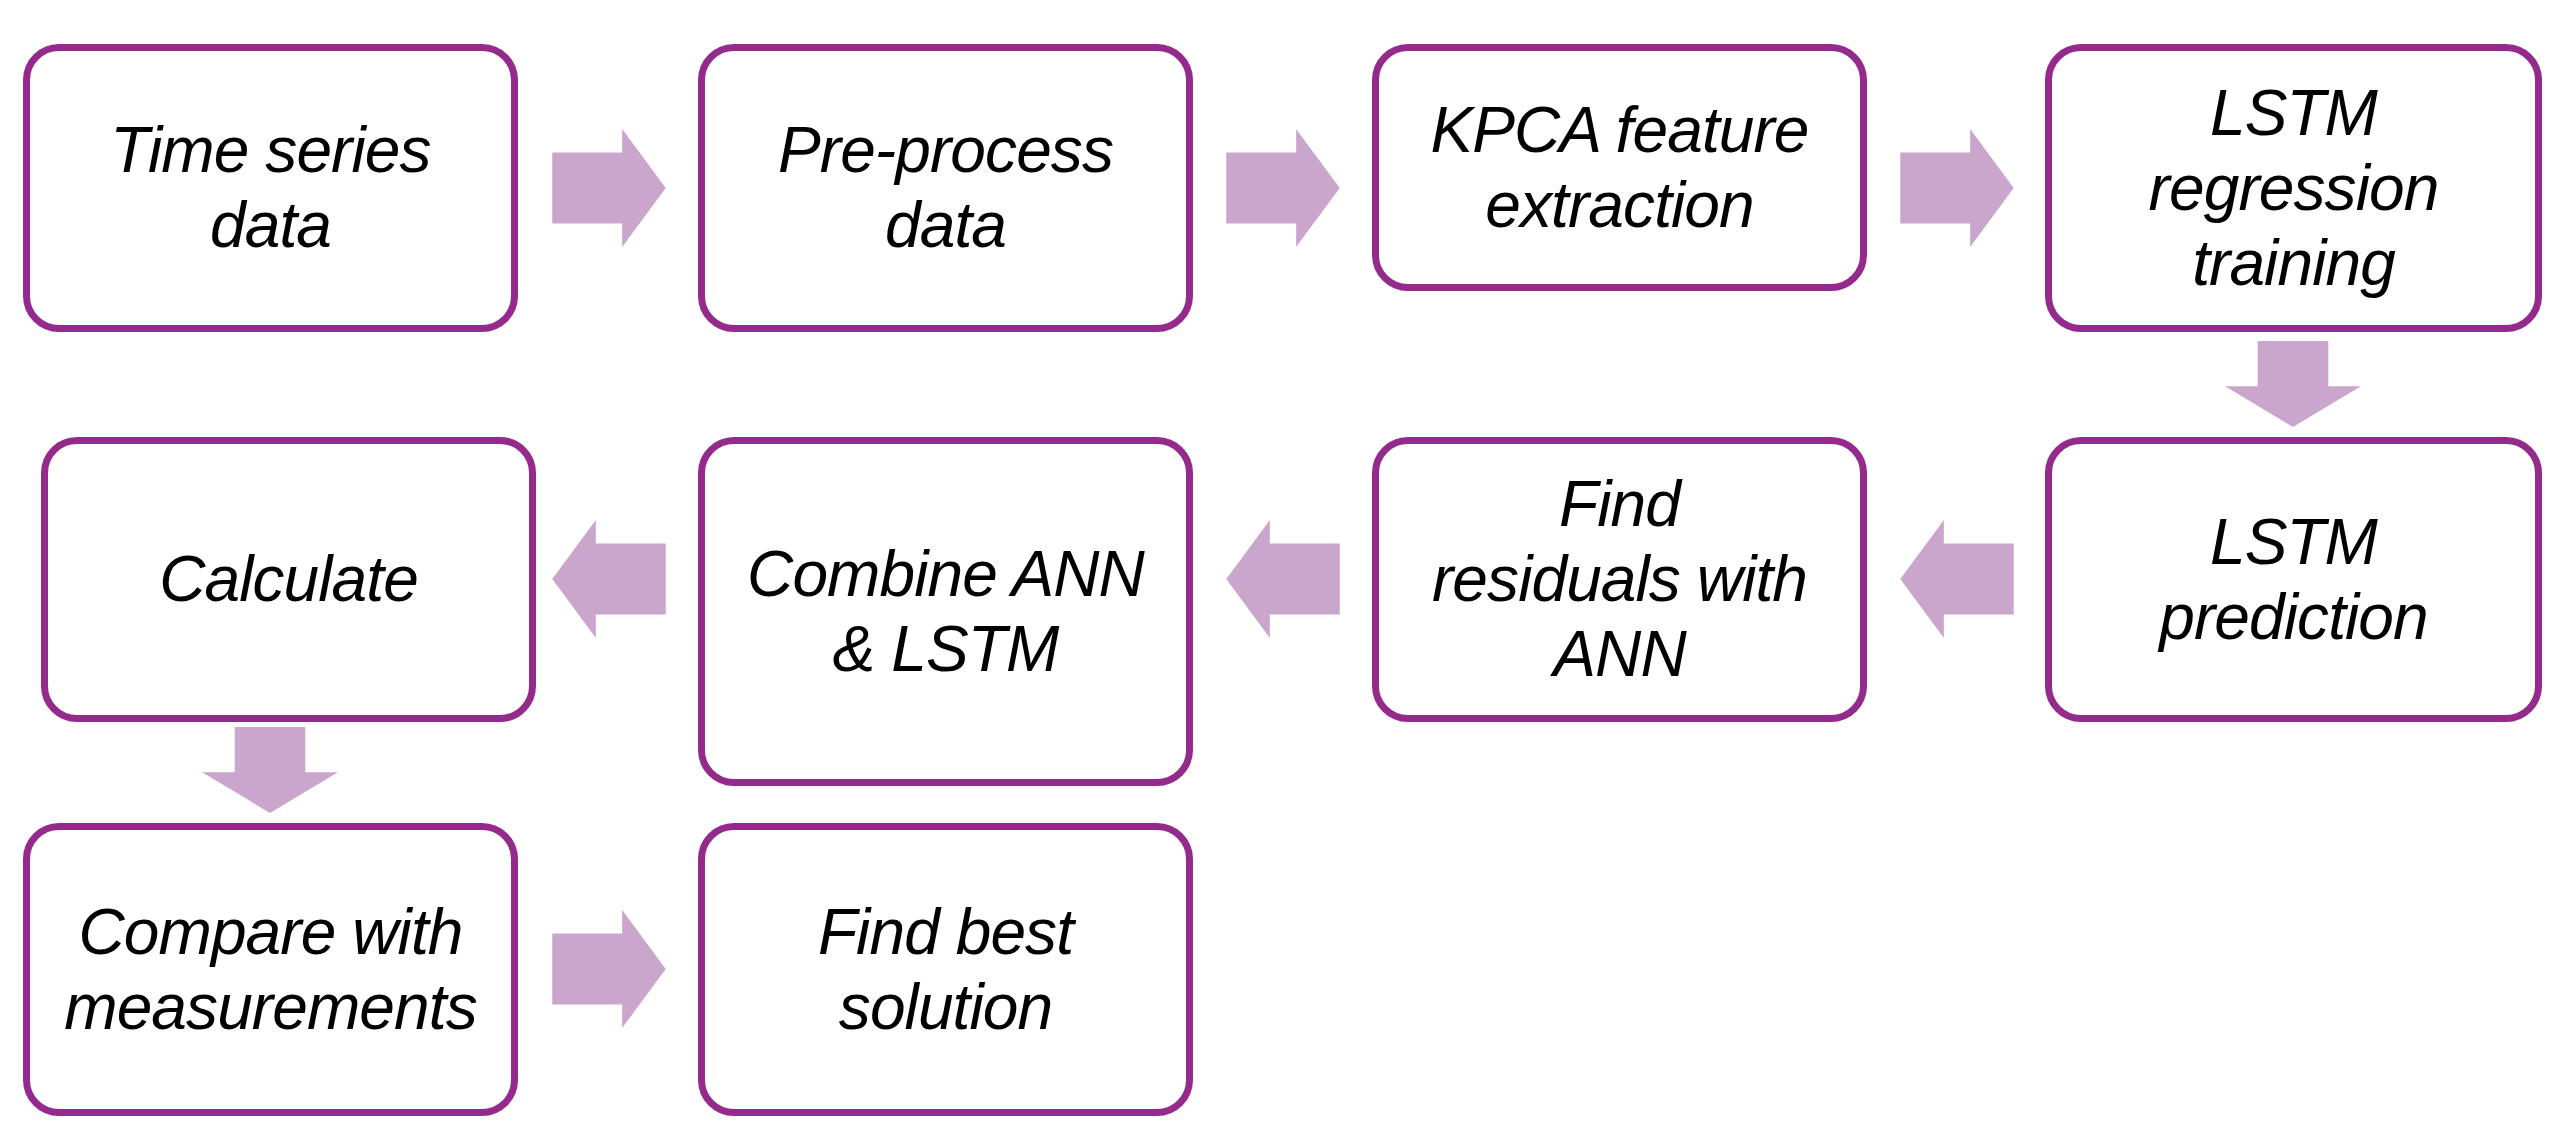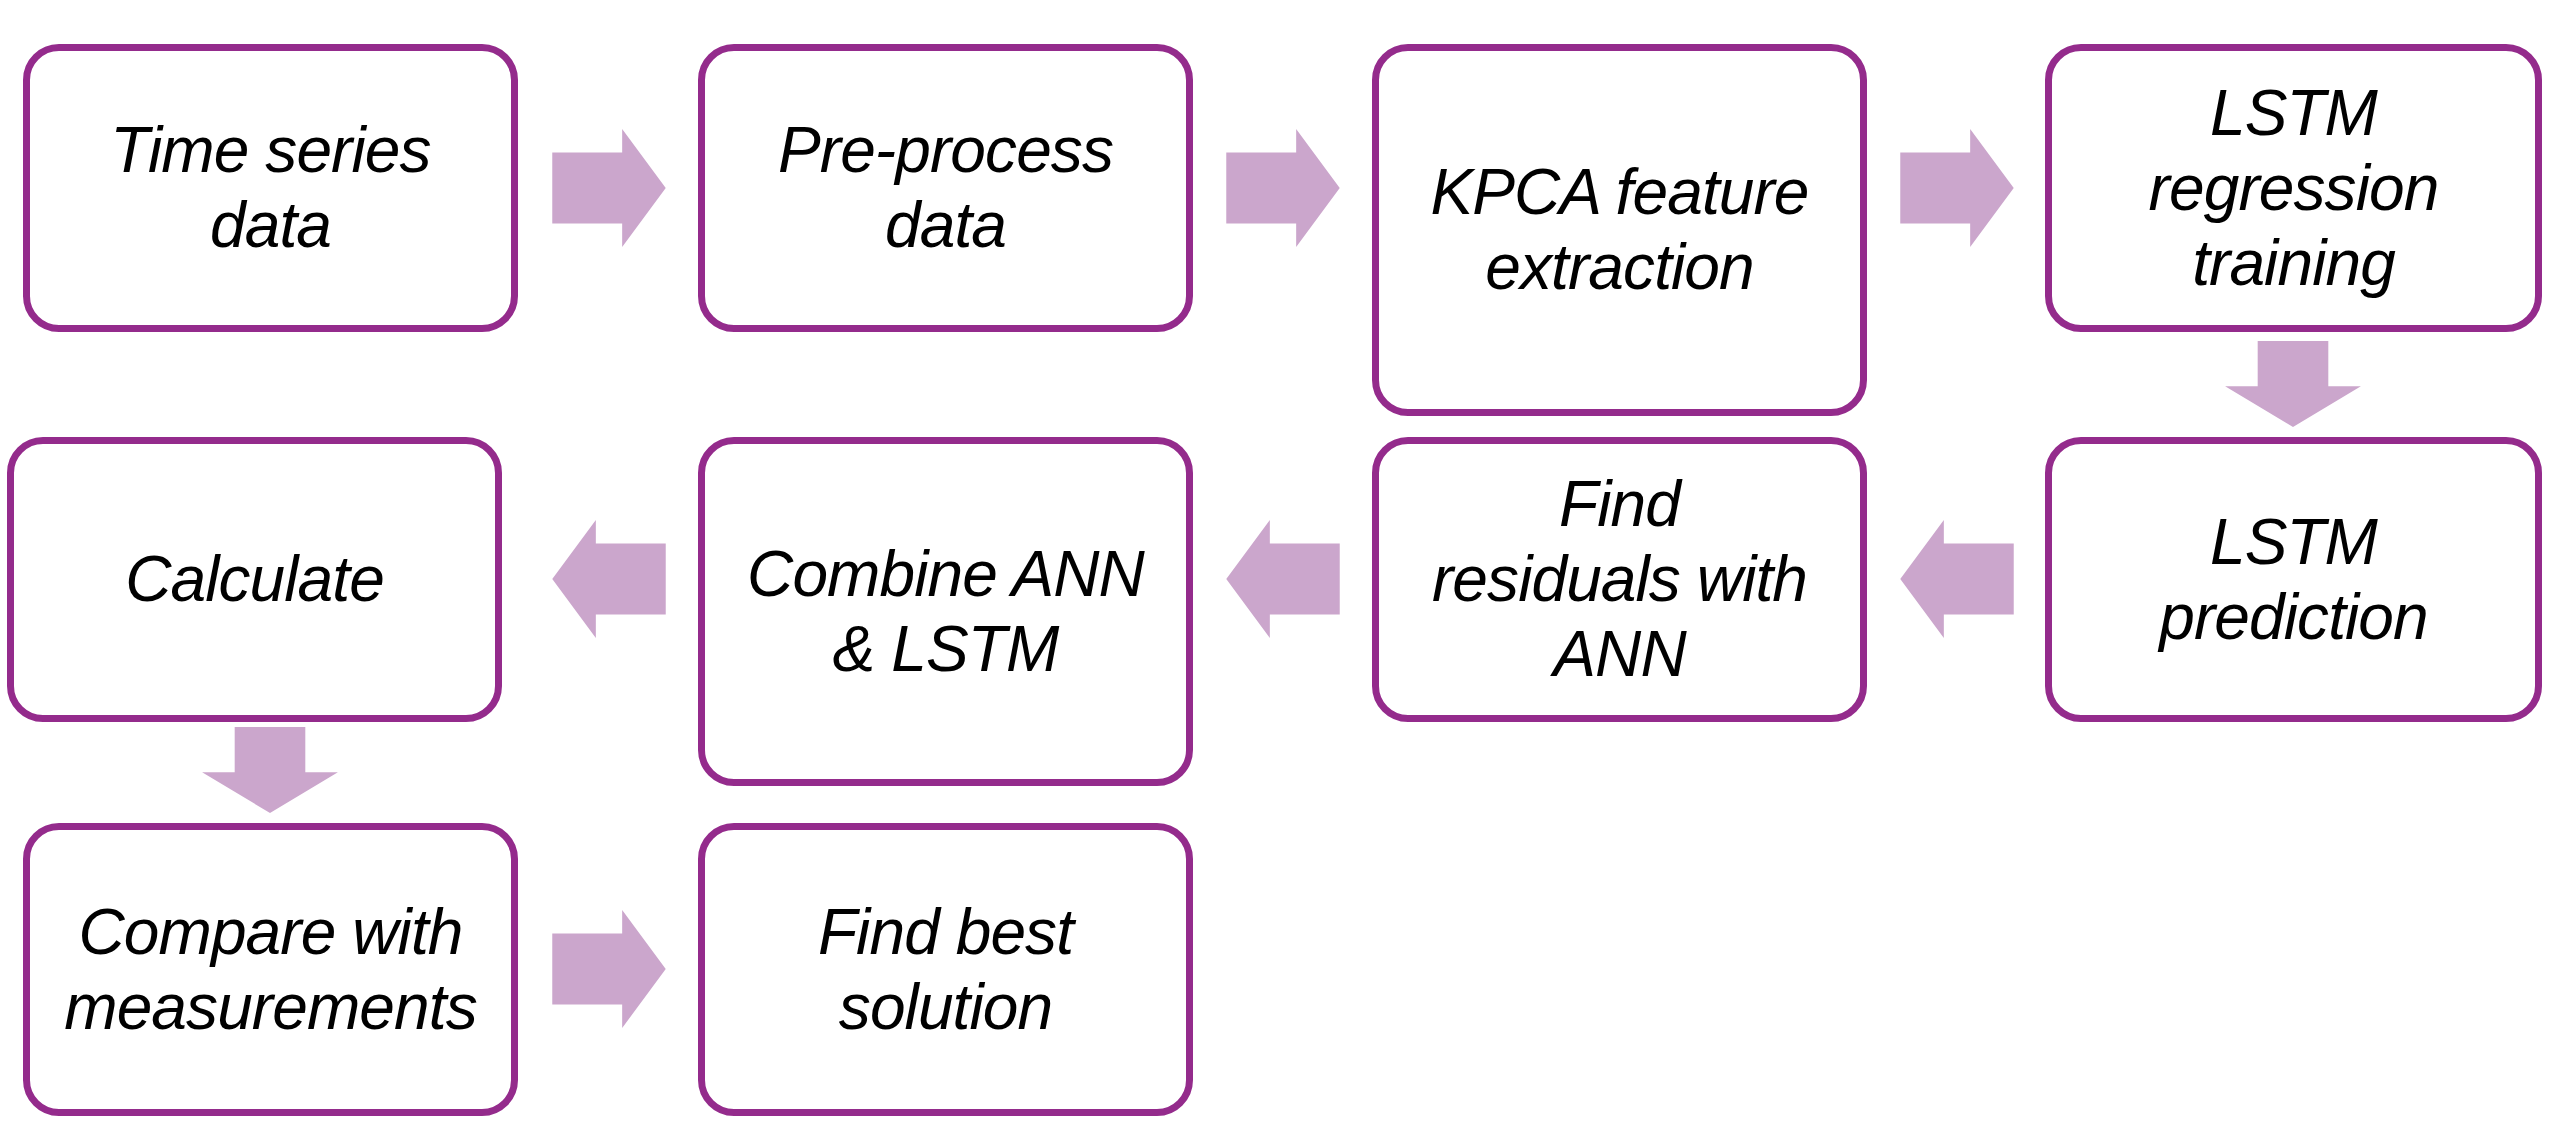--- a/index.html
+++ b/index.html
@@ -59,21 +59,21 @@
     <div class="label">
       <div class="line">Pre-process</div>
       <div class="line">data</div>
     </div>
   </div>
 
   <svg class="arrow" style="left:1226px;top:129px" width="114" height="118" viewBox="0 0 125 130">
     <polygon points="0,26 77,26 77,0 125,65 77,130 77,104 0,104"></polygon>
   </svg>
 
-  <div class="node" style="left:1372px;top:44px;width:495px;height:372px">
+  <div class="node" style="left:1372px;top:44px;width:495px;height:247px">
     <div class="label">
       <div class="line">KPCA feature</div>
       <div class="line">extraction</div>
     </div>
   </div>
 
   <svg class="arrow" style="left:1900px;top:129px" width="114" height="118" viewBox="0 0 125 130">
     <polygon points="0,26 77,26 77,0 125,65 77,130 77,104 0,104"></polygon>
   </svg>
 
@@ -116,21 +116,21 @@
     <div class="label">
       <div class="line">Combine ANN</div>
       <div class="line">&amp; LSTM</div>
     </div>
   </div>
 
   <svg class="arrow" style="left:552px;top:520px" width="114" height="118" viewBox="0 0 125 130">
     <polygon points="125,26 48,26 48,0 0,65 48,130 48,104 125,104"></polygon>
   </svg>
 
-  <div class="node" style="left:7px;top:437px;width:495px;height:285px">
+  <div class="node" style="left:41px;top:437px;width:495px;height:285px">
     <div class="label">
       <div class="line">Calculate</div>
     </div>
   </div>
 
   <svg class="arrow" style="left:202px;top:727px" width="136" height="86" viewBox="0 0 150 95">
     <polygon points="36,0 114,0 114,50 150,50 75,95 0,50 36,50"></polygon>
   </svg>
 
   <div class="node" style="left:23px;top:823px;width:495px;height:293px">

